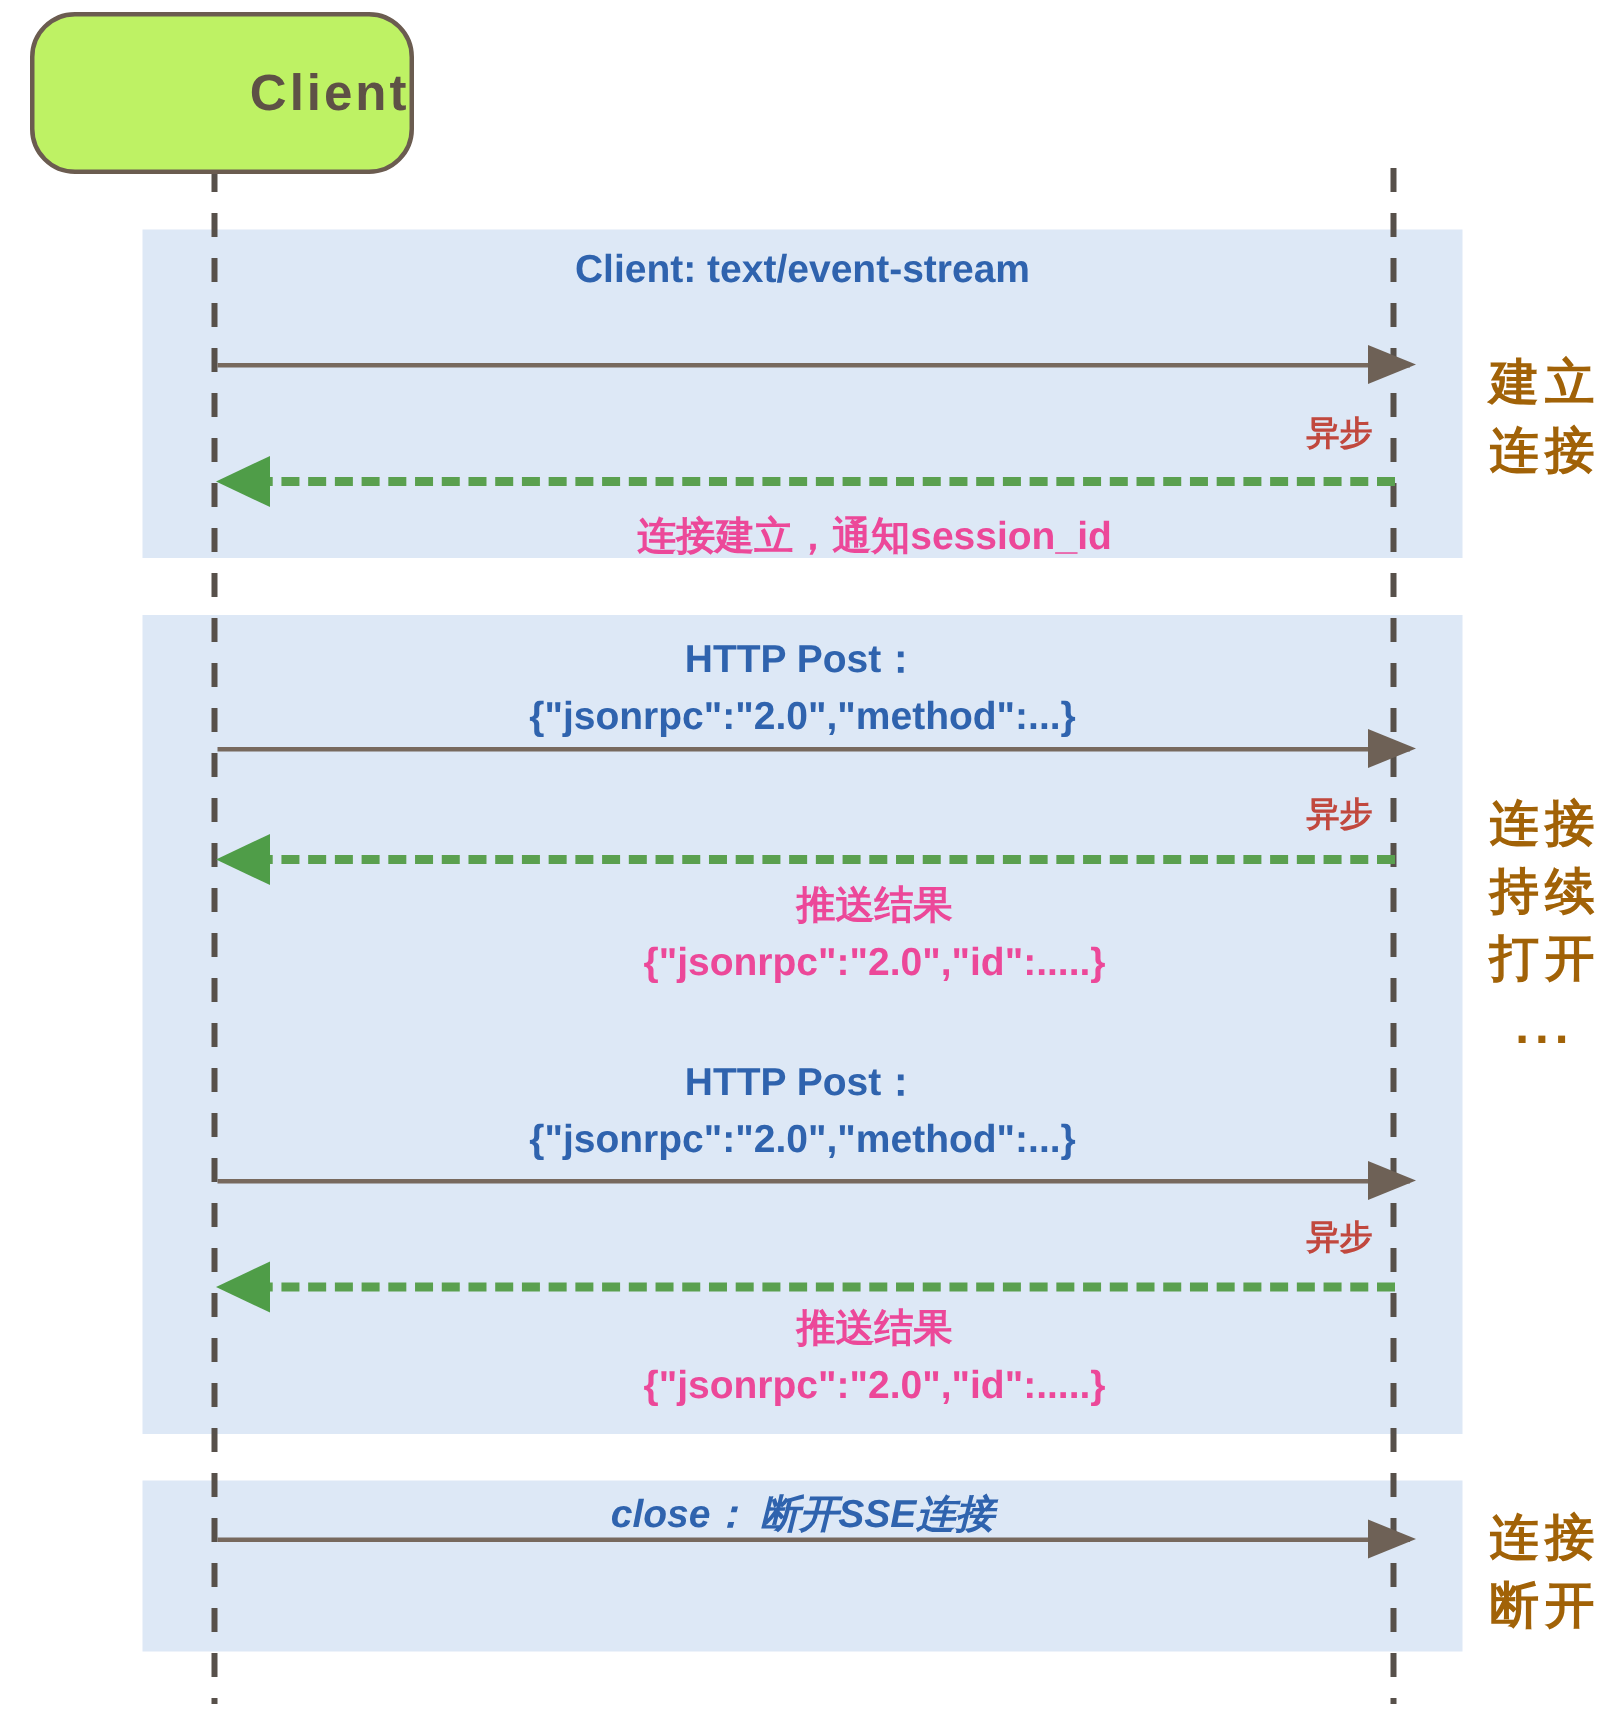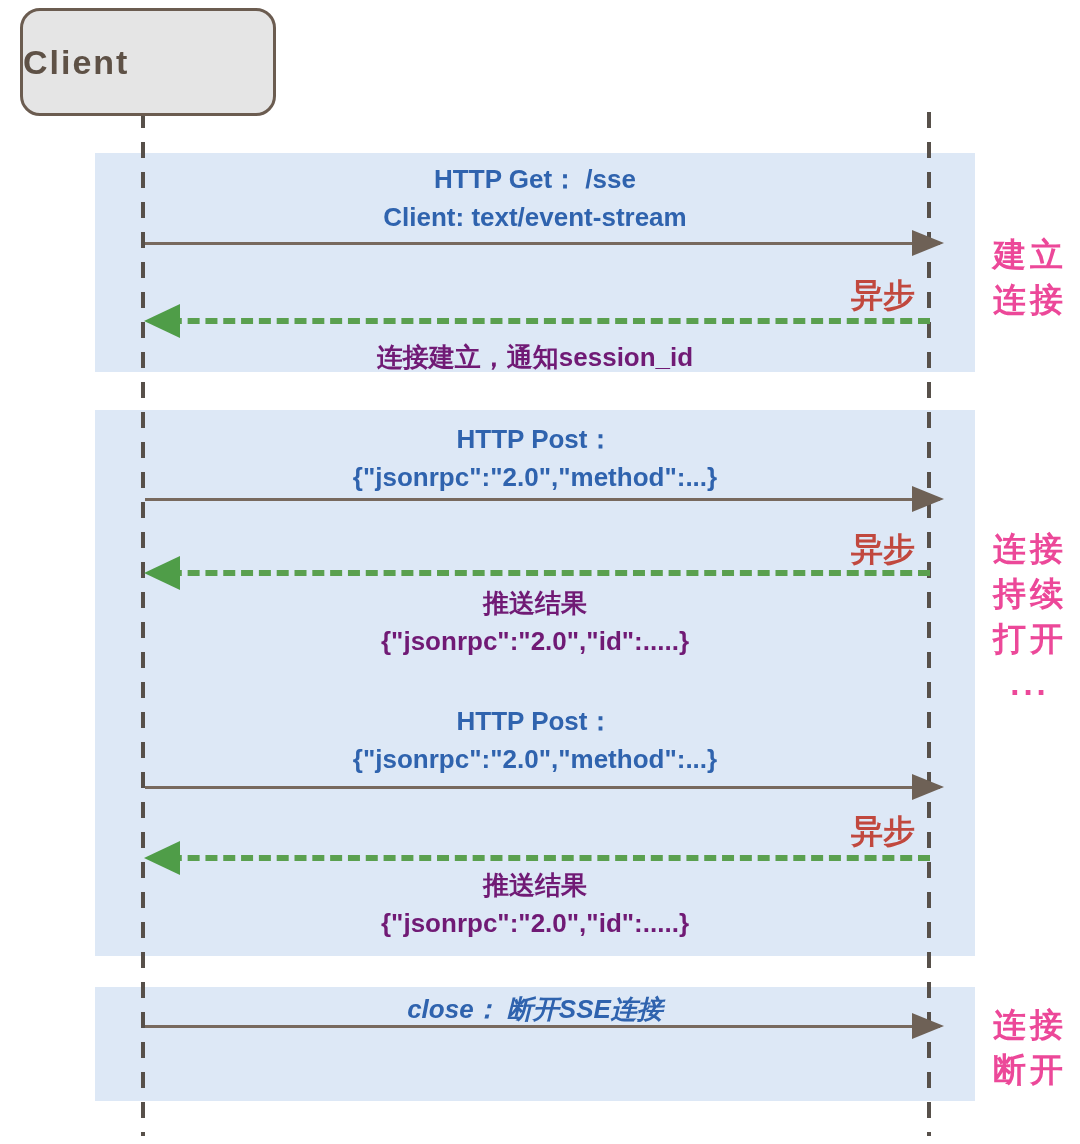--- a/index.html
+++ b/index.html
@@ -6,24 +6,24 @@
   .canvas{
     position:relative;
     width:1080px;height:1144px;
     background:#ffffff;
     font-family:"Liberation Sans","DejaVu Sans",sans-serif;
     overflow:hidden;
   }
   
   .actor-box{
     position:absolute;
-    background:#e5e5e5;
+    background:#bef264;
     border:3px solid #6b5c50;
-    border-radius:20px;
-    display:flex;align-items:center;justify-content:flex-start;
+    border-radius:30px;
+    display:flex;align-items:center;justify-content:flex-end;
     font-size:34px;font-weight:600;color:#5e5146;letter-spacing:2px;
     z-index:3;
   }
   .actor-client{left:20px;top:8px;width:250px;height:102px;}
   .actor-server{left:803px;top:10px;width:242px;height:100px;}
   
   .lifeline{
     position:absolute;width:4px;top:112px;height:1024px;
     background:repeating-linear-gradient(to bottom,#57504a 0 16px,transparent 16px 30px);
     z-index:1;
@@ -34,24 +34,24 @@
   .phase-bg{position:absolute;left:95px;width:880px;background:#dde8f6;z-index:0;}
   .phase-bg.r1{top:153px;height:219px;}
   .phase-bg.r2{top:410px;height:546px;}
   .phase-bg.r3{top:987px;height:114px;}
   
   .msg{
     position:absolute;left:95px;width:880px;text-align:center;
     font-size:26px;line-height:38px;font-weight:600;z-index:2;
   }
   .msg.blue{color:#2f63ae;}
-  .msg.green{color:#701a75;}
+  .msg.green{color:#ec4899;margin-left:48px;}
   .async{
     position:absolute;left:95px;width:820px;text-align:right;
-    font-size:32px;font-weight:700;color:#c1483e;z-index:2;
+    font-size:22px;font-weight:700;color:#c1483e;z-index:2;
   }
   
   .arrow-solid{
     position:absolute;left:145px;width:795px;height:0;
     border-top:3px solid #77695e;z-index:2;
   }
   .arrow-solid::after{
     content:"";position:absolute;right:-4px;top:-15px;width:0;height:0;
     border-left:32px solid #6e6156;
     border-top:13px solid transparent;
@@ -64,21 +64,21 @@
   }
   .arrow-dashed::before{
     content:"";position:absolute;left:-8px;top:-20px;width:0;height:0;
     border-right:36px solid #4f9d48;
     border-top:17px solid transparent;
     border-bottom:17px solid transparent;
   }
   
   .phase-label{
     position:absolute;left:984px;width:92px;text-align:center;
-    font-size:33px;font-weight:700;color:#ec4899;
+    font-size:33px;font-weight:700;color:#a16207;
     line-height:45px;letter-spacing:4px;z-index:2;
   }
   .phase-label div{white-space:nowrap;}
   
   .a-r1-req{top:242px;}   .a-r1-res{top:318px;}
   .a-r2a-req{top:498px;}  .a-r2a-res{top:570px;}
   .a-r2b-req{top:786px;}  .a-r2b-res{top:855px;}
   .a-r3-req{top:1025px;}
 </style>
 </head>
@@ -91,21 +91,20 @@
   <div class="phase-bg r3"></div>
 
   <div class="lifeline lifeline-client"></div>
   <div class="lifeline lifeline-server"></div>
 
   <div class="actor-box actor-client">
     <span>Client</span>
   </div>
 
   <div class="msg blue" style="top:160px;">
-    <div>HTTP Get： /sse</div>
     <div>Client: text/event-stream</div>
   </div>
   <div class="arrow-solid a-r1-req"></div>
   <div class="async" style="top:274px;">异步</div>
   <div class="arrow-dashed a-r1-res"></div>
   <div class="msg green" style="top:338px;">连接建立，通知session_id</div>
 
   <div class="msg blue" style="top:420px;">
     <div>HTTP Post：</div>
     <div>{"jsonrpc":"2.0","method":...}</div>

